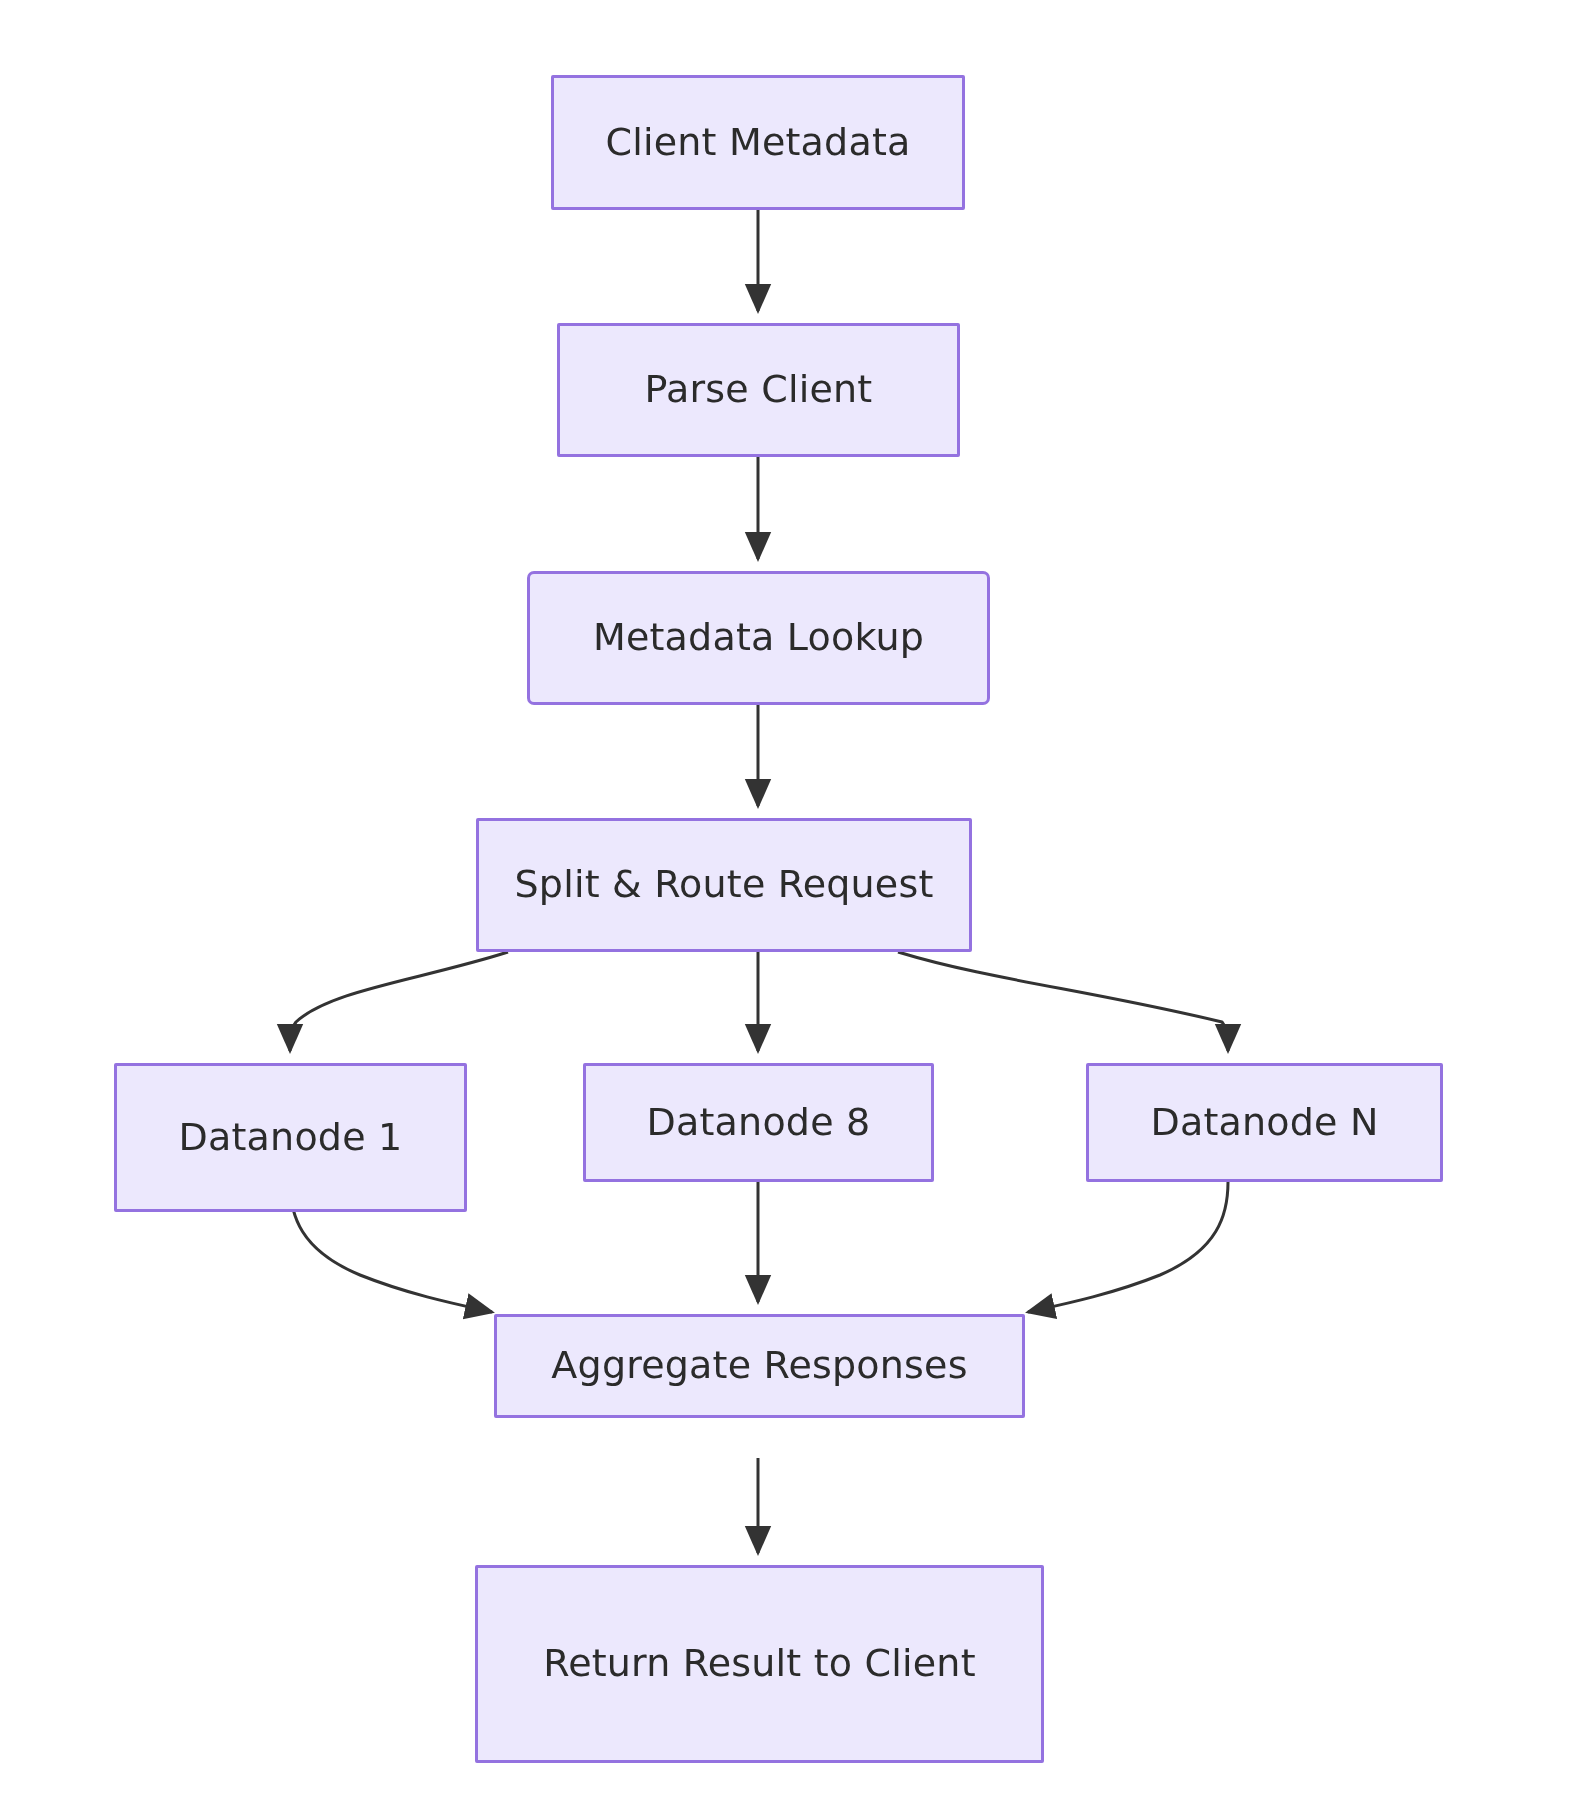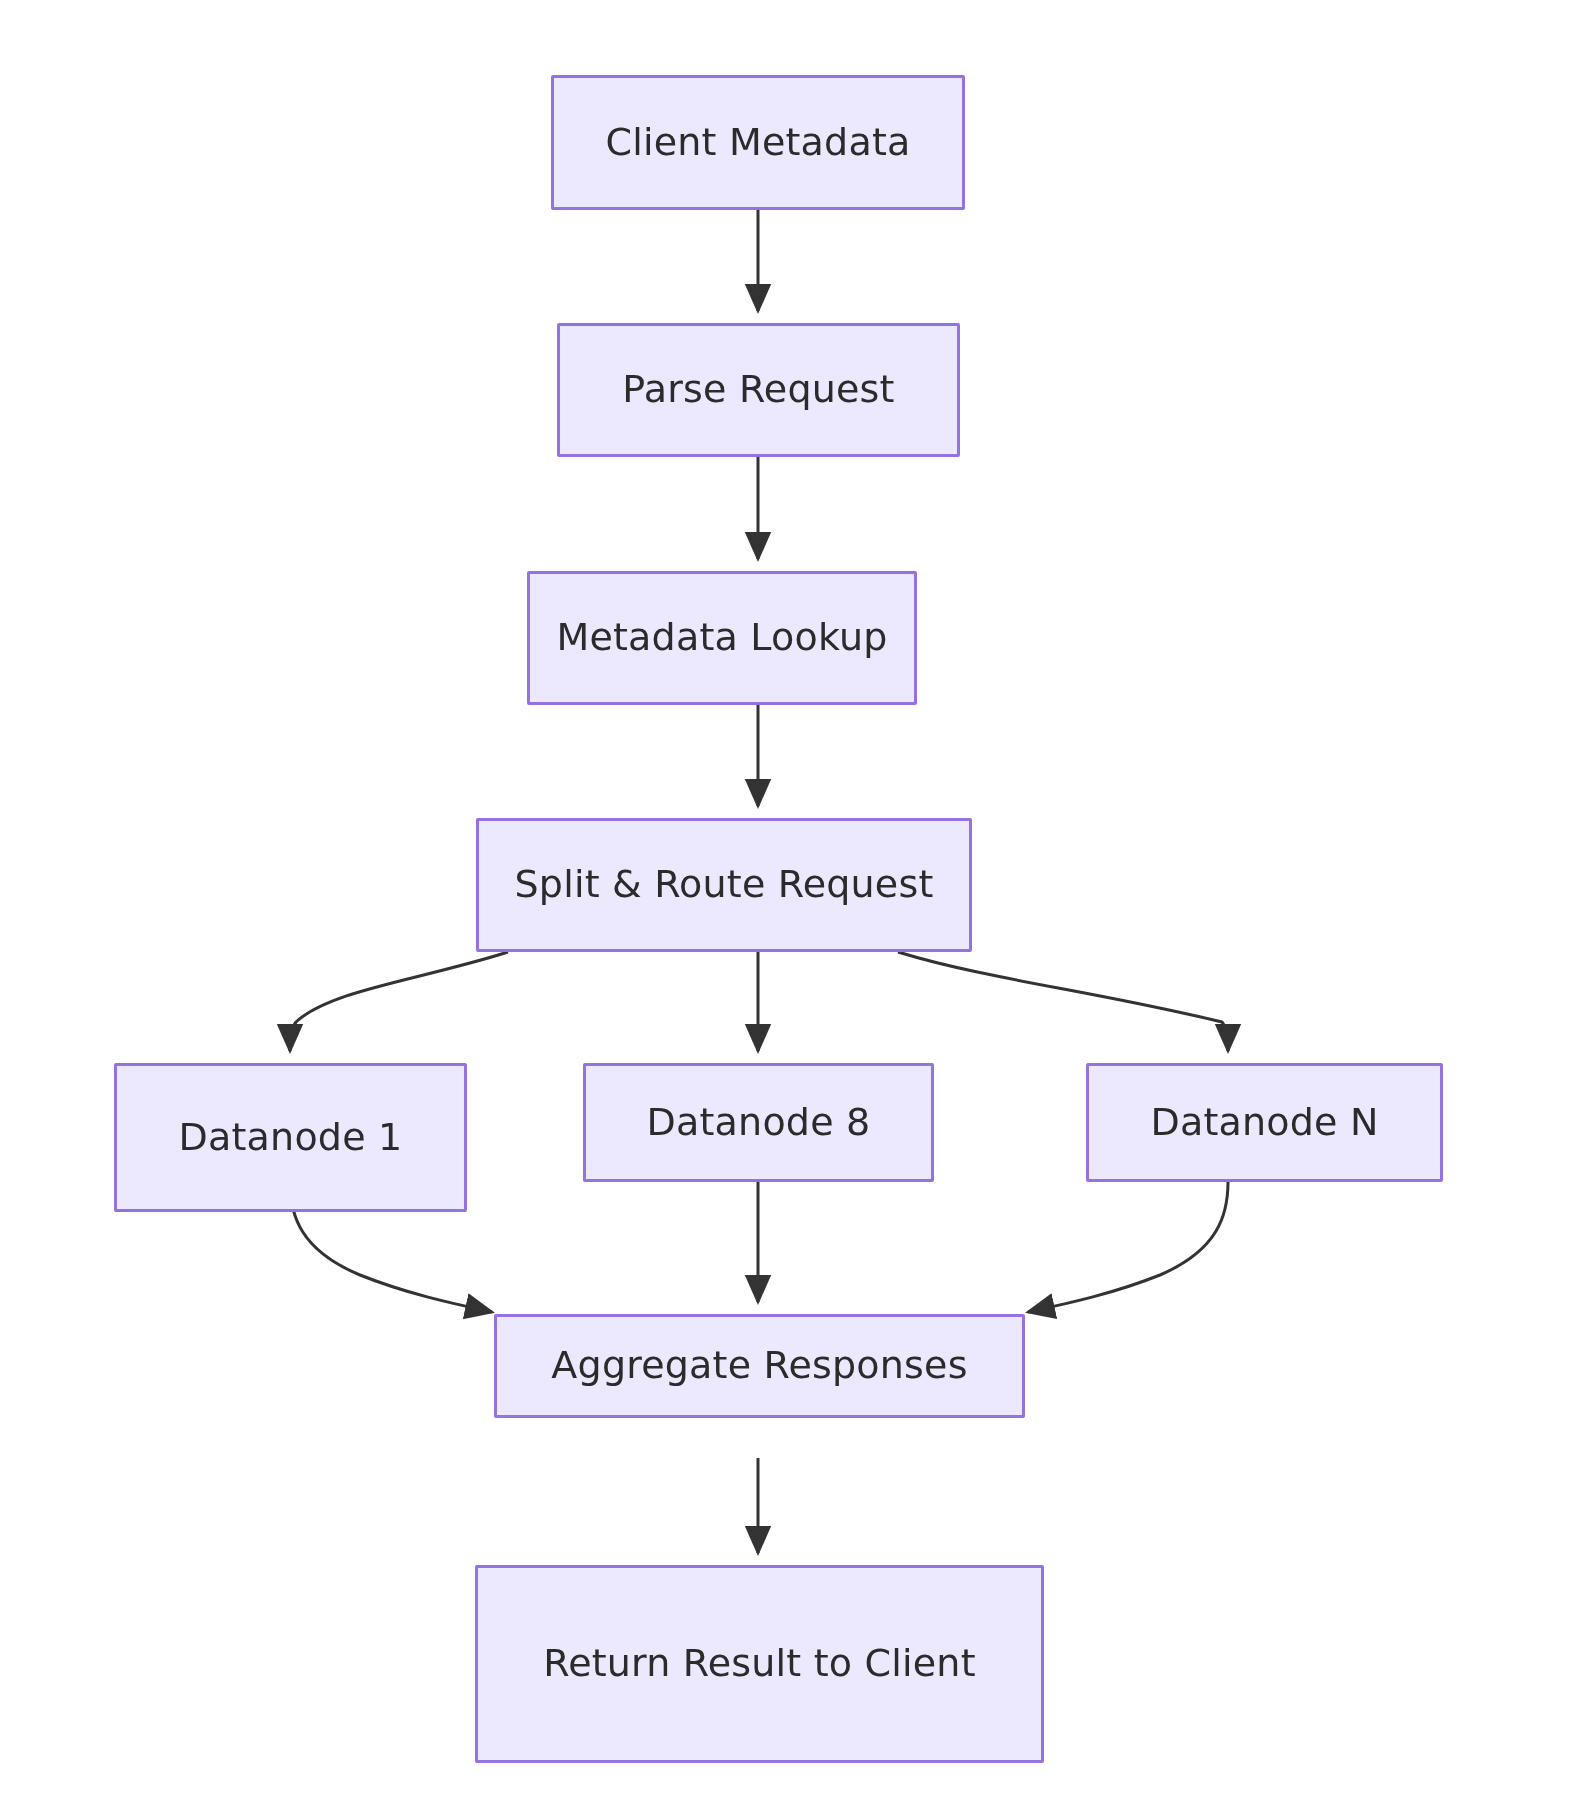--- a/index.html
+++ b/index.html
@@ -74,23 +74,23 @@
 
     <path d="M1228,1182 C1228,1215 1218,1250 1160,1275 C1110,1295 1060,1305 1028,1312" stroke="#333333" stroke-width="3" fill="none" marker-end="url(#arrow)"></path>
 
     <path d="M758,1458 L758,1553" stroke="#333333" stroke-width="3" fill="none" marker-end="url(#arrow)"></path>
   </svg>
 
   <div class="node" style="left: 551px; top: 75px; width: 414px; height: 135px;">
     <span class="node-label">Client Metadata</span>
   </div>
   <div class="node" style="left: 557px; top: 323px; width: 403px; height: 134px;">
-    <span class="node-label">Parse Request</span>
+    <span class="node-label">Parse Client</span>
   </div>
-  <div class="node" style="left: 527px; top: 571px; width: 390px; height: 134px;">
+  <div class="node" style="left: 527px; top: 571px; width: 463px; height: 134px; border-radius: 7px;">
     <span class="node-label">Metadata Lookup</span>
   </div>
   <div class="node" style="left: 476px; top: 818px; width: 496px; height: 134px;">
     <span class="node-label">Split &amp; Route Request</span>
   </div>
   <div class="node" style="left: 114px; top: 1063px; width: 353px; height: 149px;">
     <span class="node-label">Datanode 1</span>
   </div>
   <div class="node" style="left: 583px; top: 1063px; width: 351px; height: 119px;">
     <span class="node-label">Datanode 8</span>

